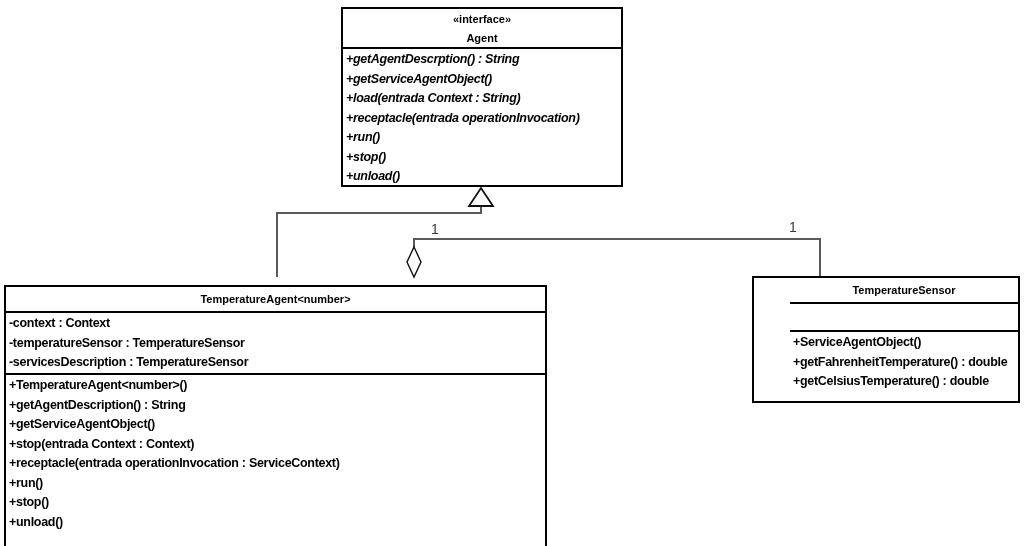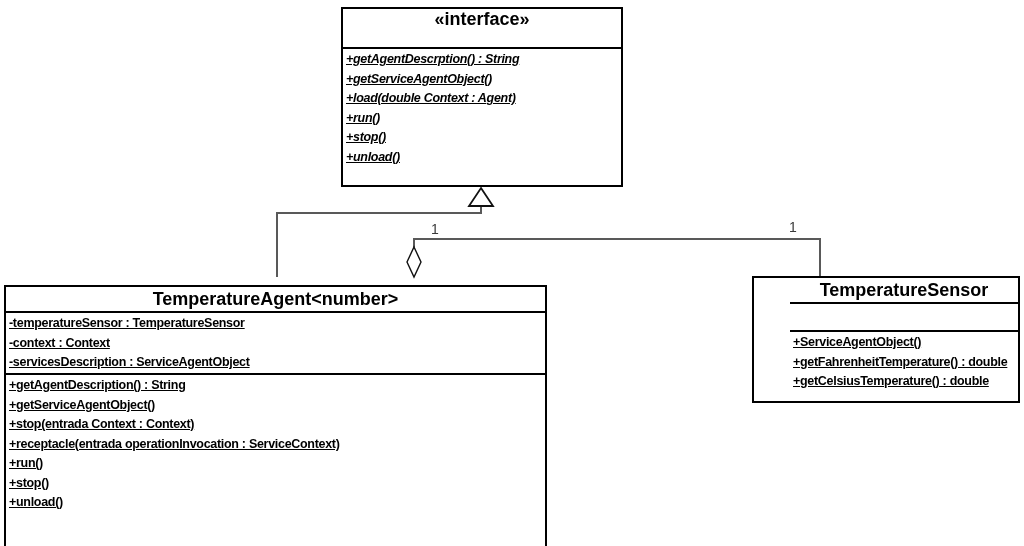--- a/index.html
+++ b/index.html
@@ -25,30 +25,29 @@
   .cls {
     position: absolute;
     background: #ffffff;
     border: 2px solid #000000;
     box-sizing: border-box;
   }
   .cls-title {
     border-bottom: 2px solid #000000;
     text-align: center;
     font-weight: bold;
-    font-size: 18px;
+    font-size: 11px;
     line-height: 19px;
     padding: 1px 2px 0 2px;
     box-sizing: border-box;
   }
   .compartment {
     padding: 1px 3px 0 3px;
     box-sizing: border-box;
     overflow: hidden;
-    text-decoration: underline;
   }
   .compartment.sep { border-bottom: 2px solid #000000; }
   .line {
     font-weight: bold;
     font-size: 12.5px;
     line-height: 19.5px;
     letter-spacing: -0.3px;
     white-space: nowrap;
   }
   .italic .line { font-style: italic; }
@@ -89,41 +88,44 @@
       <polygon class="diamond" points="414,247 421,262 414,277 407,262"></polygon>
     </g>
   </svg>
 
   <div class="mult mult-source">1</div>
   <div class="mult mult-target">1</div>
 
   <div class="cls cls-agent">
     <div class="cls-title">
       <div>«interface»</div>
+      <div>Agent</div>
     </div>
     <div class="compartment italic">
       <div class="line">+getAgentDescrption() : String</div>
       <div class="line">+getServiceAgentObject()</div>
-      <div class="line">+load(double Context : Agent)</div>
+      <div class="line">+load(entrada Context : String)</div>
+      <div class="line">+receptacle(entrada operationInvocation)</div>
       <div class="line">+run()</div>
       <div class="line">+stop()</div>
       <div class="line">+unload()</div>
     </div>
   </div>
 
   <div class="cls cls-tagent">
     <div class="cls-title">
       <div>TemperatureAgent&lt;number&gt;</div>
     </div>
     <div class="compartment attrs sep">
+      <div class="line">-context : Context</div>
       <div class="line">-temperatureSensor : TemperatureSensor</div>
-      <div class="line">-context : Context</div>
-      <div class="line">-servicesDescription : ServiceAgentObject</div>
+      <div class="line">-servicesDescription : TemperatureSensor</div>
     </div>
     <div class="compartment">
+      <div class="line">+TemperatureAgent&lt;number&gt;()</div>
       <div class="line">+getAgentDescription() : String</div>
       <div class="line">+getServiceAgentObject()</div>
       <div class="line">+stop(entrada Context : Context)</div>
       <div class="line">+receptacle(entrada operationInvocation : ServiceContext)</div>
       <div class="line">+run()</div>
       <div class="line">+stop()</div>
       <div class="line">+unload()</div>
     </div>
   </div>
 

